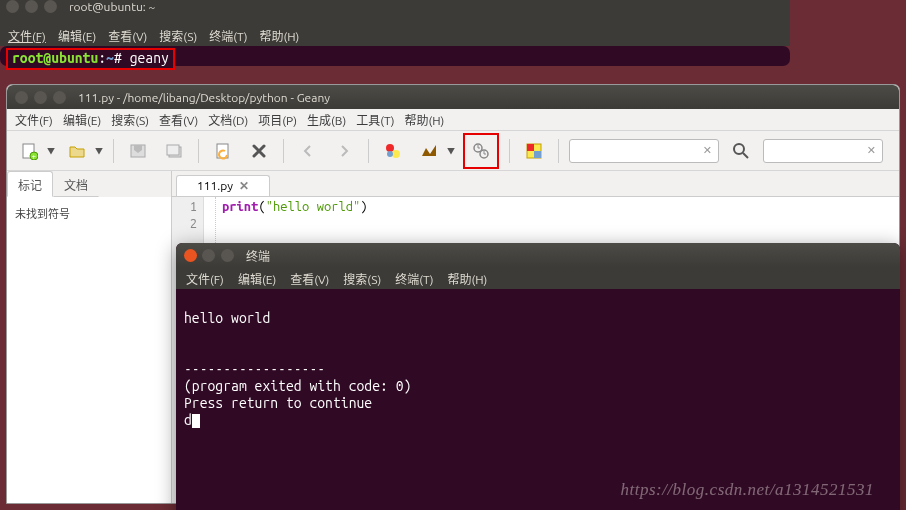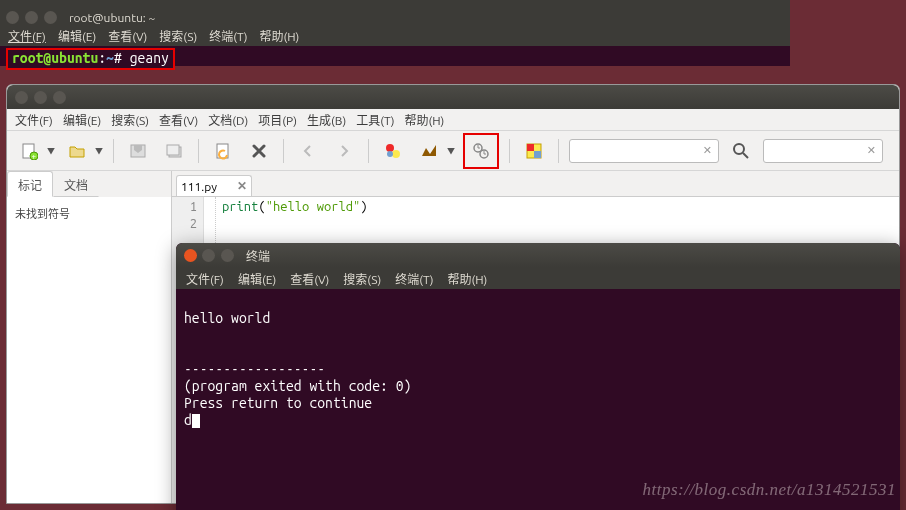--- a/index.html
+++ b/index.html
@@ -1,24 +1,24 @@
 <!DOCTYPE html>
 <html><head>
 <meta charset="utf-8">
 <style>
   * { box-sizing: border-box; margin: 0; padding: 0; }
   body { font-family: "Ubuntu", "Noto Sans CJK SC", sans-serif; font-size: 13px; background: #6b2c35; width: 906px; height: 510px; position: relative; overflow: hidden; }
   
   
   .term1 { position: absolute; top: 0; left: 0; width: 790px; height: 86px; }
-  .term1-titlebar { height: 24px; background: #3c3b37; display: flex; align-items: flex-end; padding: 0 6px; color: #dfdbd2; font-size: 12px; }
+  .term1-titlebar { height: 24px; background: #3c3b37; display: flex; align-items: flex-start; padding: 0 6px; color: #dfdbd2; font-size: 12px; }
   .wbtn { width: 13px; height: 13px; border-radius: 50%; margin-right: 6px; background: #595651; display: inline-block; }
   .term1-menubar { height: 22px; background: #3c3b37; display: flex; align-items: center; color: #dfdbd2; font-size: 12px; padding: 0 8px; gap: 12px; }
   .term1-menubar span { cursor: default; }
-  .term1-body { height: 20px; background: #300a24; padding: 2px 6px; font-family: "Ubuntu Mono", monospace; font-size: 14px; }
+  .term1-body { height: 20px; background: #300a24; padding: 2px 6px; font-family: "Ubuntu Mono", monospace; font-size: 14px; border-radius: 7px; }
   .red-box-cmd { border: 2px solid #e60000; padding: 0 4px 2px 4px; background: #300a24; display: inline-block; }
   .prompt-user { color: #8ae234; font-weight: bold; }
   .prompt-colon { color: #fff; }
   .prompt-path { color: #729fcf; font-weight: bold; }
   .prompt-cmd { color: #fff; }
   
   
   .geany { position: absolute; top: 84px; left: 6px; width: 894px; height: 420px; background: #f2f1f0; border: 1px solid #999; border-radius: 6px 6px 0 0; overflow: hidden; }
   .geany-titlebar { height: 24px; background: linear-gradient(#4c4b46,#3c3b37); display: flex; align-items: center; padding: 0 8px; color: #dfdbd2; font-size: 12px; border-radius: 6px 6px 0 0; }
   .geany-menubar { height: 22px; background: #f2f1f0; display: flex; align-items: center; padding: 0 8px; gap: 10px; color: #3c3c3c; font-size: 12px; border-bottom: 1px solid #d6d6d6; }
@@ -32,40 +32,40 @@
   
   .geany-main { display: flex; height: calc(100% - 86px); }
   .geany-sidebar { width: 165px; border-right: 1px solid #ccc; background: #f2f1f0; }
   .sidebar-tabs { display: flex; height: 26px; }
   .sidebar-tab { padding: 4px 10px; font-size: 12px; color: #555; border: 1px solid transparent; border-bottom: 1px solid #ccc; }
   .sidebar-tab.active { background: #fff; border: 1px solid #ccc; border-bottom: 1px solid #fff; border-radius: 3px 3px 0 0; }
   .sidebar-body { padding: 8px; font-size: 11px; color: #444; background: #fff; height: calc(100% - 26px); }
   
   .geany-editor { flex: 1; display: flex; flex-direction: column; }
   .editor-tabs { height: 26px; display: flex; align-items: flex-end; padding-left: 4px; border-bottom: 1px solid #ccc; background: #f2f1f0; }
-  .editor-tab { padding: 3px 4px; font-size: 12px; background: #fff; border: 1px solid #ccc; border-bottom: none; border-radius: 3px 3px 0 0; display: flex; align-items: center; gap: 20px; }
+  .editor-tab { padding: 3px 20px; font-size: 12px; background: #fff; border: 1px solid #ccc; border-bottom: none; border-radius: 3px 3px 0 0; display: flex; align-items: flex-start; gap: 6px; }
   .editor-tab .x { color: #888; font-weight: bold; cursor: pointer; }
   .editor-body { flex: 1; background: #fff; display: flex; font-family: "Ubuntu Mono", monospace; font-size: 13px; position: relative; }
   .gutter { width: 32px; background: #efefef; color: #888; text-align: right; padding: 2px 6px 0 0; border-right: 1px solid #ddd; }
   .gutter div { height: 17px; }
   .code { padding: 2px 6px; }
-  .code .kw { color: #15803d; font-weight: normal; }
+  .code .kw { color: #a21caf; font-weight: bold; }
   .code .str { color: #4e9a06; }
   .code .par { color: #000; }
   .fold { position: absolute; left: 32px; top: 0; width: 12px; height: 100%; border-right: 1px dotted #ccc; }
   
   
   .term2 { position: absolute; top: 243px; left: 176px; width: 724px; height: 288px; background: #300a24; border-radius: 6px 6px 0 0; overflow: hidden; box-shadow: 0 4px 20px rgba(0,0,0,0.4); }
   .term2-titlebar { height: 24px; background: linear-gradient(#4c4b46,#3c3b37); display: flex; align-items: center; padding: 0 8px; color: #dfdbd2; font-size: 12px; border-radius: 6px 6px 0 0; }
   .wbtn-close { width: 13px; height: 13px; border-radius: 50%; margin-right: 5px; background: #e95420; display: inline-block; }
   .term2-menubar { height: 22px; background: #3c3b37; display: flex; align-items: center; color: #dfdbd2; font-size: 12px; padding: 0 10px; gap: 14px; }
   .term2-body { padding: 21px 8px; font-family: "Ubuntu Mono", monospace; font-size: 14px; color: #fff; line-height: 17px; white-space: pre; }
   .cursor { display: inline-block; width: 8px; height: 14px; background: #fff; vertical-align: text-bottom; }
   
-  .watermark { position: absolute; bottom: 10px; right: 10px; color: rgba(230,220,220,0.45); font-family: serif; font-size: 17px; font-style: italic; letter-spacing: 0.5px; }
+  .watermark { position: absolute; bottom: 10px; right: 32px; color: rgba(230,220,220,0.45); font-family: serif; font-size: 17px; font-style: italic; letter-spacing: 0.5px; }
   .hl { text-decoration: underline; }
 </style>
 </head>
 <body>
 
 <div class="term1">
   <div class="term1-titlebar">
     <span class="wbtn"></span>
     <span class="wbtn"></span>
     <span class="wbtn"></span>
@@ -85,20 +85,21 @@
       <span class="prompt-cmd">geany</span>
     </span>
   </div>
 </div>
 
 <div class="geany">
   <div class="geany-titlebar">
     <span class="wbtn"></span>
     <span class="wbtn"></span>
     <span class="wbtn"></span>
+    <span style="margin-left:6px">111.py - /home/libang/Desktop/python - Geany</span>
   </div>
   <div class="geany-menubar">
     <span>文件(F)</span>
     <span>编辑(E)</span>
     <span>搜索(S)</span>
     <span>查看(V)</span>
     <span>文档(D)</span>
     <span>项目(P)</span>
     <span>生成(B)</span>
     <span>工具(T)</span>

